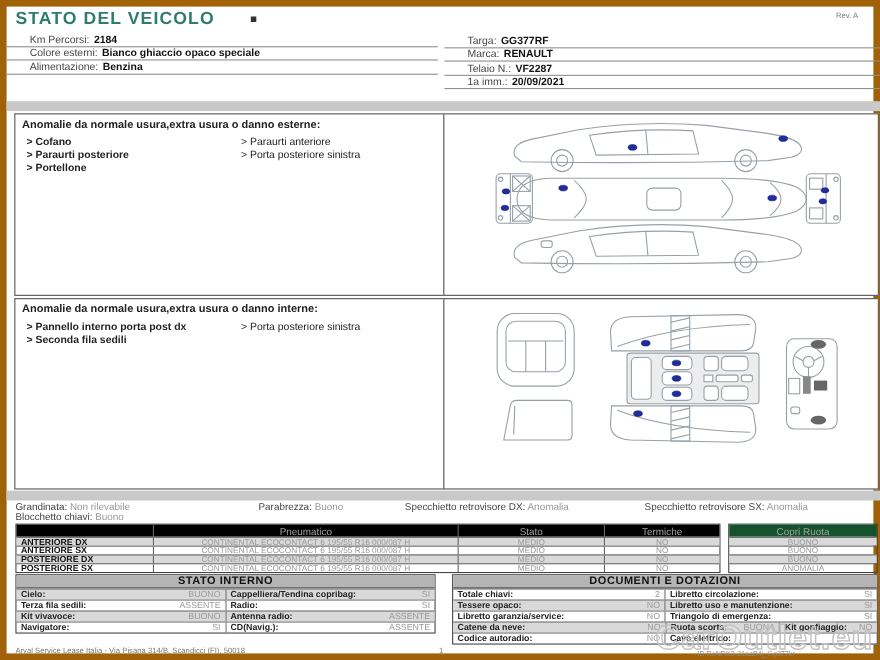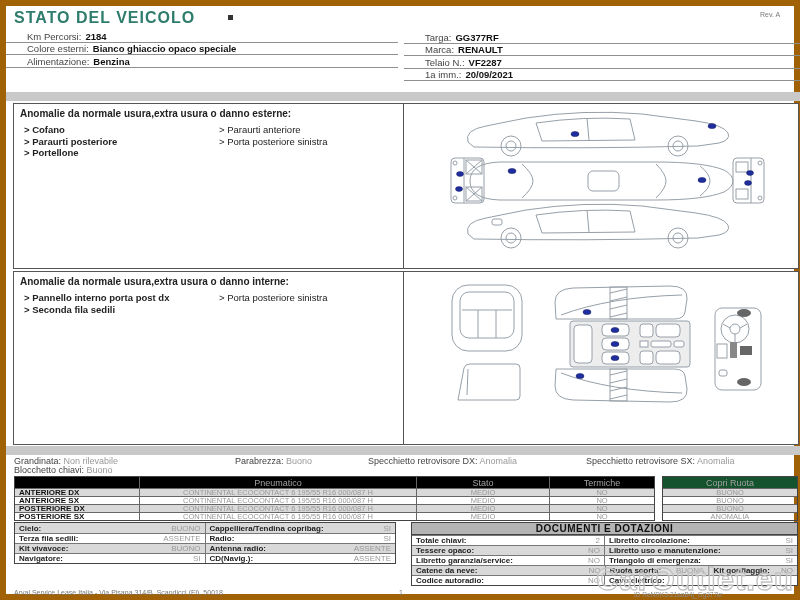--- a/index.html
+++ b/index.html
@@ -309,20 +309,21 @@
 
   <div class="ctable">
     <div class="crow head hdr">Copri Ruota</div>
     <div class="crow stripe">BUONO</div>
     <div class="crow">BUONO</div>
     <div class="crow stripe">BUONO</div>
     <div class="crow">ANOMALIA</div>
   </div>
 
   <div class="btable" style="left:8px; top:516px; width:382px;">
+    <div class="bar">STATO INTERNO</div>
     <div class="brow stripe">
       <div class="pair">
           <span class="lbl">Cielo:</span>
           <span class="val">BUONO</span>
         </div>
       <div class="pair">
           <span class="lbl">Cappelliera/Tendina copribag:</span>
           <span class="val">SI</span>
         </div>
     </div>

